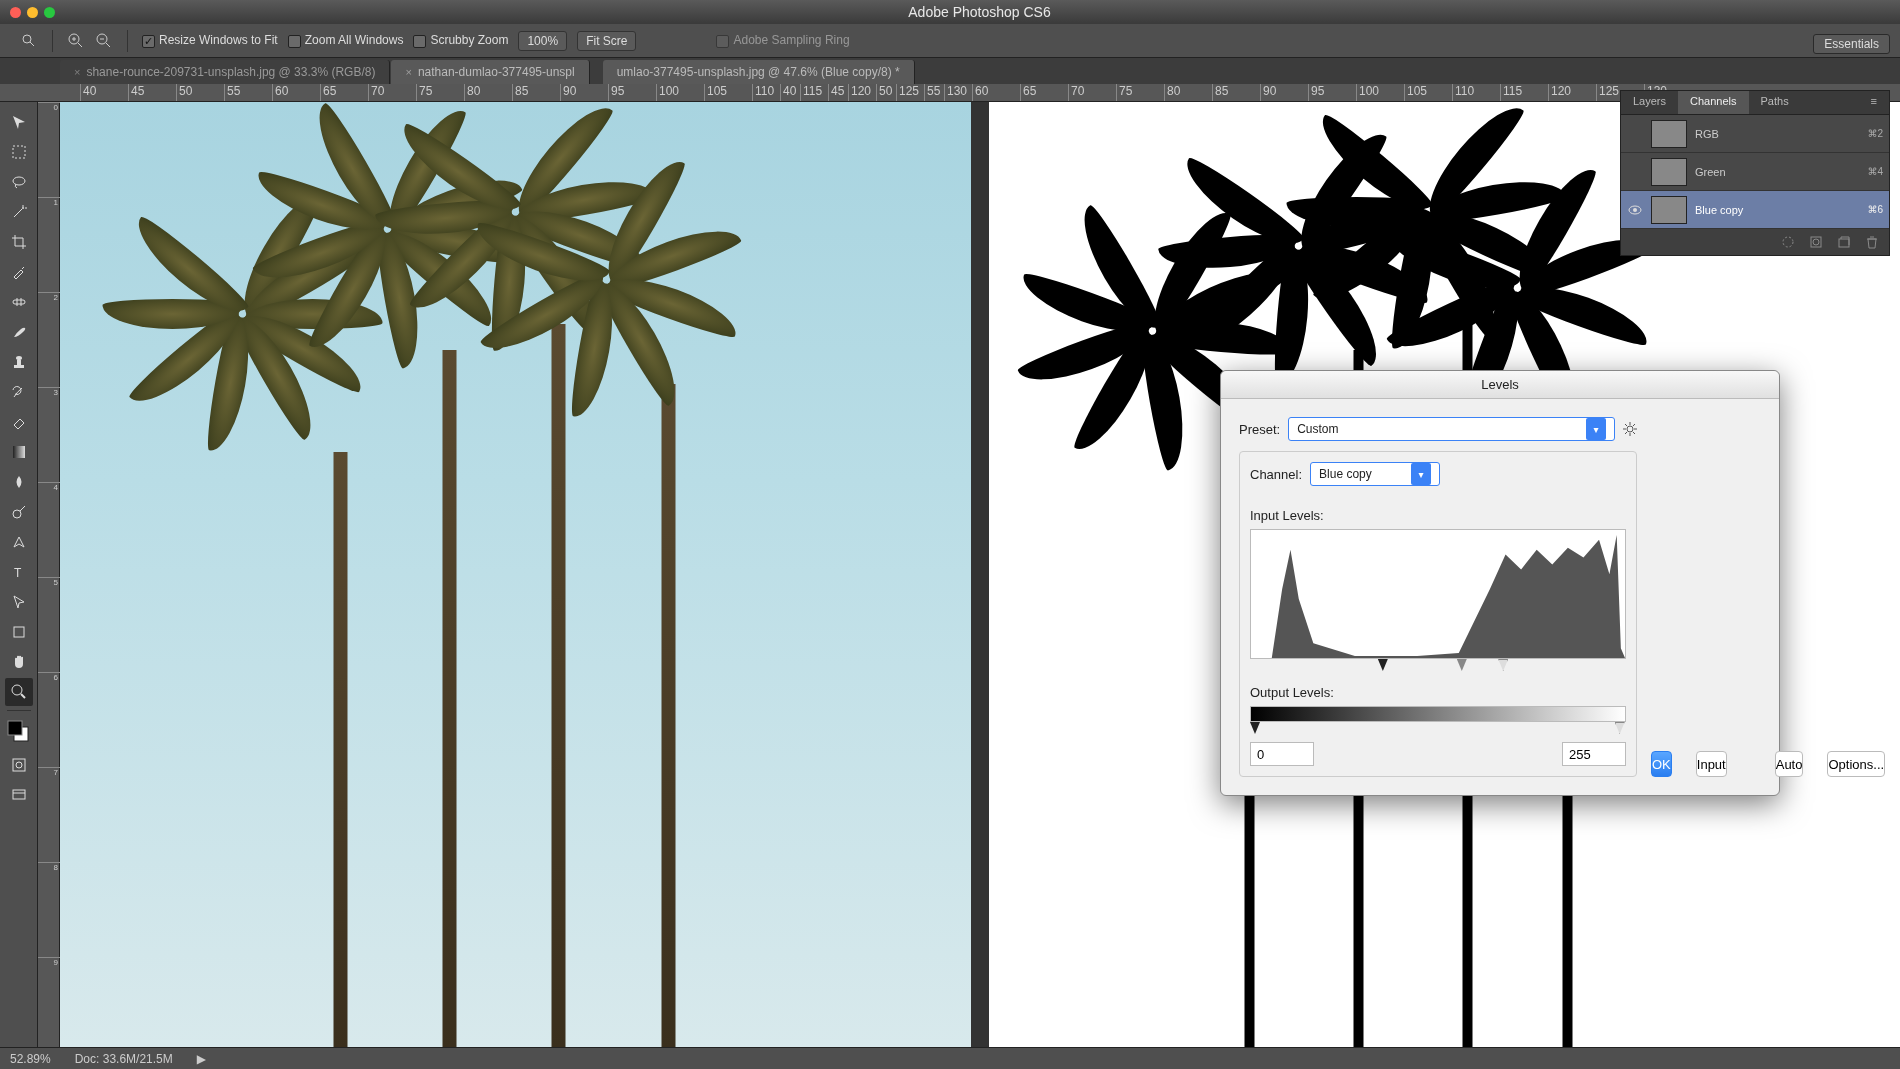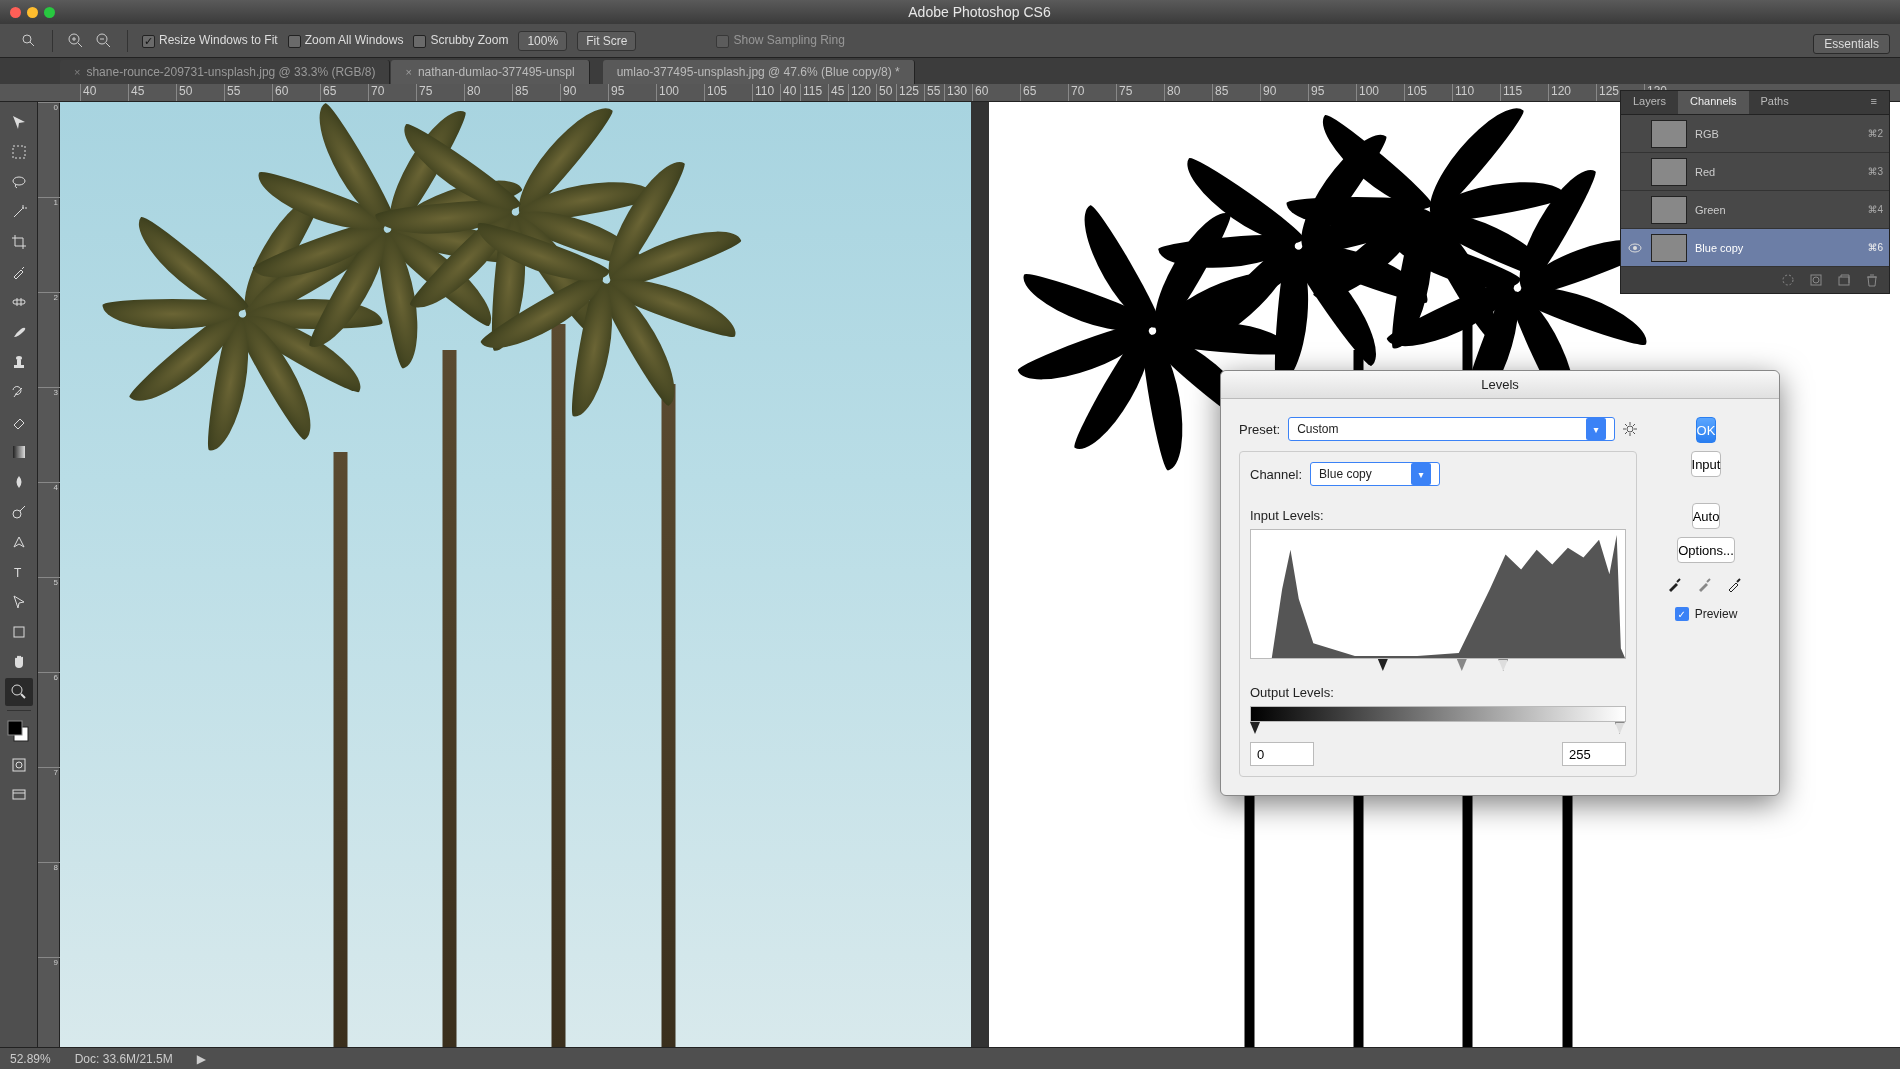--- a/index.html
+++ b/index.html
@@ -63,21 +63,21 @@
 .chan-key{font-size:10px;color:#aaa}
 .chan-row.sel .chan-key{color:#eee}
 .panel-footer{height:26px;background:#3f3f3f;display:flex;align-items:center;justify-content:flex-end;gap:14px;padding:0 10px}
 .pfoot-icon{width:14px;height:14px;opacity:.7}
 
 
 .levels-dialog{position:absolute;left:1220px;top:370px;width:560px;background:#f0f0f0;border:1px solid #888;border-radius:6px;box-shadow:0 8px 30px rgba(0,0,0,.5);color:#222}
 .levels-title{height:28px;background:linear-gradient(#f8f8f8,#e0e0e0);border-bottom:1px solid #bbb;text-align:center;line-height:28px;font-size:13px;border-radius:6px 6px 0 0}
 .levels-body{display:flex;padding:18px;gap:14px}
 .levels-left{flex:1}
-.levels-right{width:110px;display:flex;flex-direction:column;gap:8px;align-items:center}
+.levels-right{width:110px;display:flex;flex-direction:row;gap:24px;align-items:flex-end}
 .lv-row{display:flex;align-items:center;gap:8px;margin-bottom:10px}
 .lv-label{font-size:13px;color:#222}
 .lv-select{flex:1;height:24px;border:1px solid #3b82f6;border-radius:3px;display:flex;align-items:center;padding:0 8px;background:#fff;justify-content:space-between}
 .lv-sel-btn{width:20px;height:22px;background:#3b82f6;border-radius:2px;display:flex;align-items:center;justify-content:center;color:#fff;font-size:10px}
 .lv-fieldset{border:1px solid #ccc;border-radius:4px;padding:10px;position:relative}
 .lv-sec-label{font-size:13px;margin:6px 0}
 .histogram{height:130px;background:#fff;border:1px solid #bbb;position:relative;overflow:hidden}
 .hist-shape{position:absolute;bottom:0;fill:#555}
 .slider-track{height:10px;position:relative;margin-top:2px}
 .sld{position:absolute;top:-2px;width:10px;height:12px;background:#888;clip-path:polygon(50% 100%,0 0,100% 0)}
@@ -134,21 +134,21 @@
         <line x1="4" y1="6" x2="8" y2="6" stroke="#ccc"></line>
       </svg>
   </span>
   <span class="sep"></span>
   <label><span class="ob-check on"></span><span>Resize Windows to Fit</span></label>
   <label><span class="ob-check"></span><span>Zoom All Windows</span></label>
   <label><span class="ob-check"></span><span>Scrubby Zoom</span></label>
   <span class="ob-btn">100%</span>
   <span class="ob-btn">Fit Scre</span>
   <span style="width:60px"></span>
-  <label style="opacity:.5"><span class="ob-check"></span><span>Show Sampling Ring</span></label>
+  <label style="opacity:.5"><span class="ob-check"></span><span>Adobe Sampling Ring</span></label>
 </div>
 <div class="essentials">Essentials</div>
 
 <div class="tabbar">
   <div class="tab inactive">
     <span class="x">×</span>
     <span>shane-rounce-209731-unsplash.jpg @ 33.3% (RGB/8)</span>
   </div>
   <div class="tab">
     <span class="x">×</span>
@@ -474,26 +474,20 @@
     <div id="chanList">
         <div class="chan-row">
           <span class="chan-vis"></span>
           <span class="chan-thumb"></span>
           <span class="chan-name">RGB</span>
           <span class="chan-key">⌘2</span>
         </div>
         <div class="chan-row">
           <span class="chan-vis"></span>
           <span class="chan-thumb"></span>
-          <span class="chan-name">Red</span>
-          <span class="chan-key">⌘3</span>
-        </div>
-        <div class="chan-row">
-          <span class="chan-vis"></span>
-          <span class="chan-thumb"></span>
           <span class="chan-name">Green</span>
           <span class="chan-key">⌘4</span>
         </div>
         <div class="chan-row sel">
           <span class="chan-vis">
             <svg width="14" height="14">
               <ellipse cx="7" cy="7" rx="6" ry="4" stroke="#ddd" fill="none"></ellipse>
               <circle cx="7" cy="7" r="2" fill="#ddd"></circle>
             </svg>
           </span>

